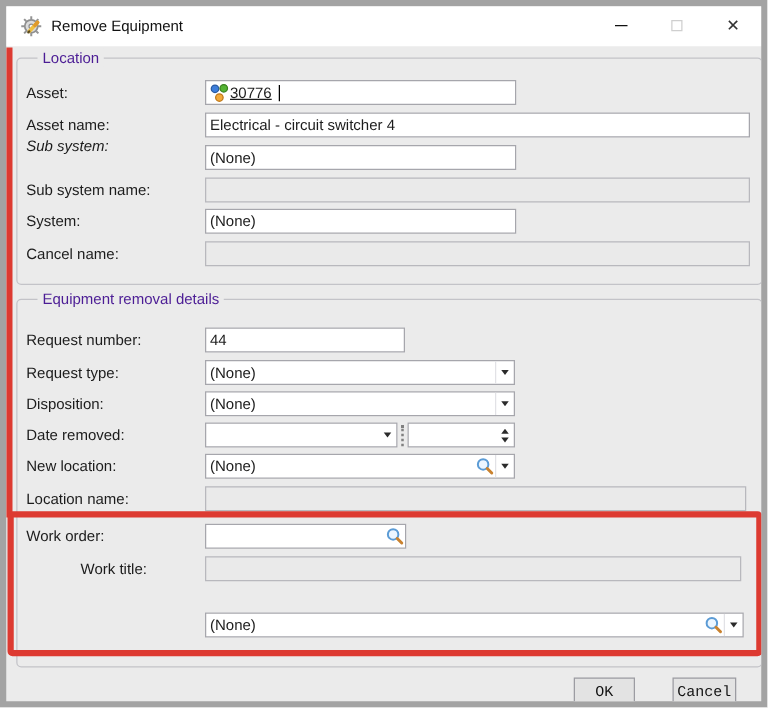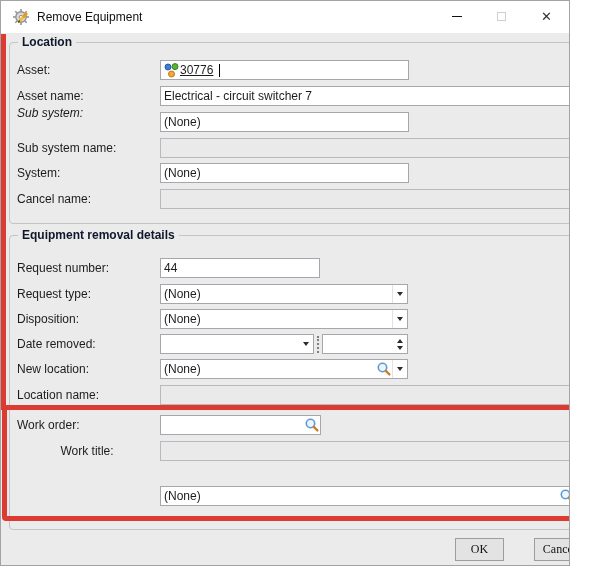--- a/index.html
+++ b/index.html
@@ -1,35 +1,35 @@
 <!DOCTYPE html>
 <html style="--red: #dd3a31;"><head>
 <meta charset="utf-8">
 <style>
   html,body{margin:0;padding:0;background:#fff;}
   *{box-sizing:border-box;}
   .window{
-    position:relative;width:570px;height:566px;
-    border:1px solid #a3a3a3;background:#ebebeb;
+    position:relative;width:614px;height:566px;
+    border:5px solid #a3a3a3;background:#ebebeb;
     font-family:"Liberation Sans",sans-serif;font-size:12px;color:#1c1c1c;
     overflow:hidden;
     padding-left:48px;
   }
   
   .titlebar{position:absolute;left:0;top:0;width:100%;height:32px;background:#ffffff;}
   .app-icon{position:absolute;left:11px;top:7px;width:18px;height:18px;}
   .title-text{position:absolute;left:36px;top:0;line-height:32px;font-size:12px;color:#111;}
   .cap-btns{position:absolute;right:0;top:0;height:31px;display:flex;}
   .cap-btn{width:45px;height:31px;display:flex;align-items:center;justify-content:center;cursor:default;}
   .min-glyph{display:block;width:10px;height:0;border-top:1px solid #111;}
   .max-glyph{display:block;width:9px;height:9px;border:1px solid #cfcfcf;}
   .close-glyph{font-size:13px;color:#333;line-height:1;}
   
   .group{position:absolute;border:1px solid #c3c3c8;border-radius:4px;background:transparent;}
-  .group-title{position:absolute;top:-8px;left:8px;background:#ebebeb;padding:0 4px;font-weight:bold;color:#0f172a;}
+  .group-title{position:absolute;top:-8px;left:16px;background:#ebebeb;padding:0 4px;font-weight:normal;color:#4c1d95;}
   
   .lbl{position:absolute;left:16px;width:140px;line-height:20px;white-space:nowrap;}
   .field{
     position:absolute;height:20px;border:1px solid #a6a6ac;background:#fff;
     display:flex;align-items:center;padding:0 3px;line-height:18px;white-space:nowrap;overflow:hidden;
   }
   .field.readonly{background:#eaeaea;border-color:#b8b8bd;}
   .field .val{flex:1 1 auto;overflow:hidden;}
   .caret{display:inline-block;width:0;height:13px;border-left:1px solid #000;margin-left:1px;}
   .arrow-zone{flex:0 0 15px;align-self:stretch;display:flex;align-items:center;justify-content:center;border-left:1px solid #e2e2e6;}
@@ -37,21 +37,21 @@
   .tri-up{width:0;height:0;border-left:3.5px solid transparent;border-right:3.5px solid transparent;border-bottom:4.5px solid #2b2b2b;}
   .spin-zone{flex:0 0 14px;align-self:stretch;display:flex;flex-direction:column;align-items:center;justify-content:space-around;padding:2px 0;}
   .mag{flex:0 0 16px;display:flex;align-items:center;justify-content:center;}
   .dotted-sep{position:absolute;width:0;border-left:2px dotted #808080;}
   
   .red-rect{position:absolute;left:1px;top:404px;width:604px;height:116px;border:5px solid var(--red,#dd3a31);border-radius:4px;z-index:60;pointer-events:none;}
   .red-stripe{position:absolute;left:0;top:33px;width:5px;height:376px;background:var(--red,#dd3a31);z-index:60;pointer-events:none;}
   
   .btn{
     position:absolute;height:23px;background:#e3e3e3;border:1px solid #9c9ca2;
-    font-family:Liberation Serif, serif;font-size:12px;color:#111;
+    font-family:Liberation Mono, monospace;font-size:12px;color:#111;
     display:flex;align-items:center;justify-content:center;cursor:default;
   }
 </style>
 </head>
 <body>
 
 <div class="window">
 
   <div class="titlebar">
     <span class="app-icon">
@@ -99,21 +99,21 @@
         <circle cx="11" cy="3.6" r="3" fill="#55b434" stroke="#3a8020"></circle>
         <circle cx="7.5" cy="11" r="3" fill="#f2a93b" stroke="#c07818"></circle>
       </svg>
     </span>
     <span class="val">30776</span>
     <span class="caret" style="position:absolute;left:57px;"></span>
   </div>
 
   <div class="lbl" style="top:85px;">Asset name:</div>
   <div class="field" style="left:159px;top:85px;width:436px;">
-    <span class="val">Electrical - circuit switcher 7</span>
+    <span class="val">Electrical - circuit switcher 4</span>
   </div>
 
   <div class="lbl" style="top:102px;font-style:italic;">Sub system:</div>
   <div class="field" style="left:159px;top:111px;width:249px;">
     <span class="val">(None)</span>
   </div>
 
   <div class="lbl" style="top:137px;">Sub system name:</div>
   <div class="field readonly" style="left:159px;top:137px;width:436px;">
     <span class="val"></span>

